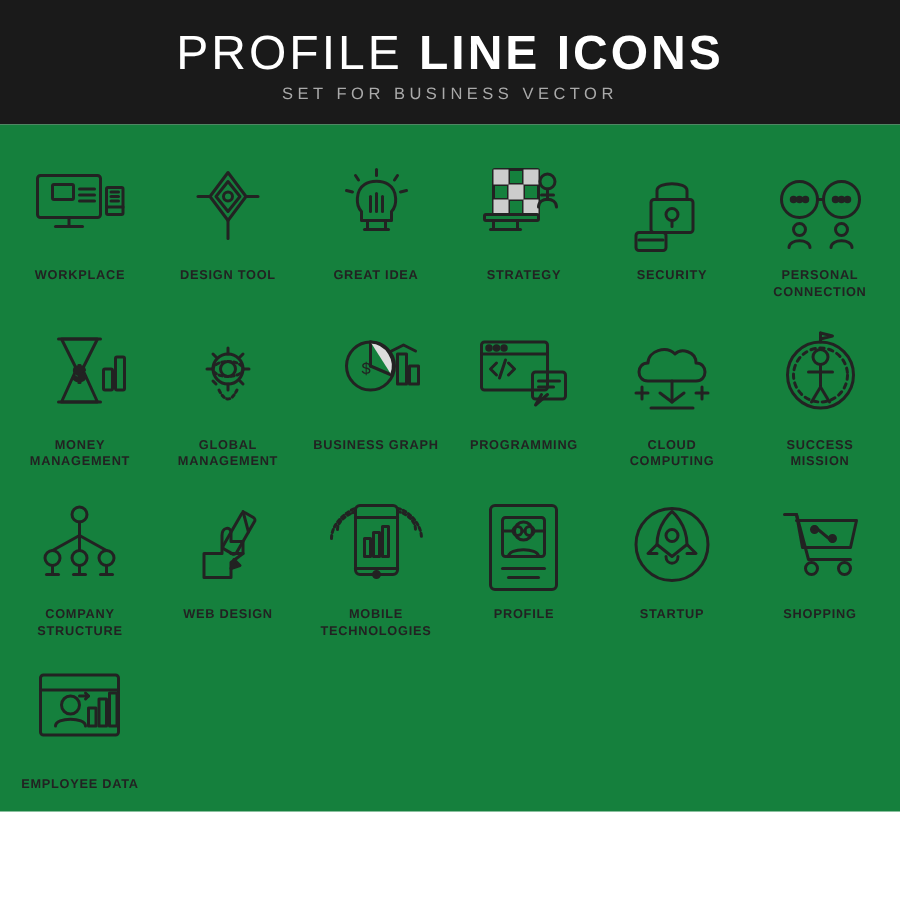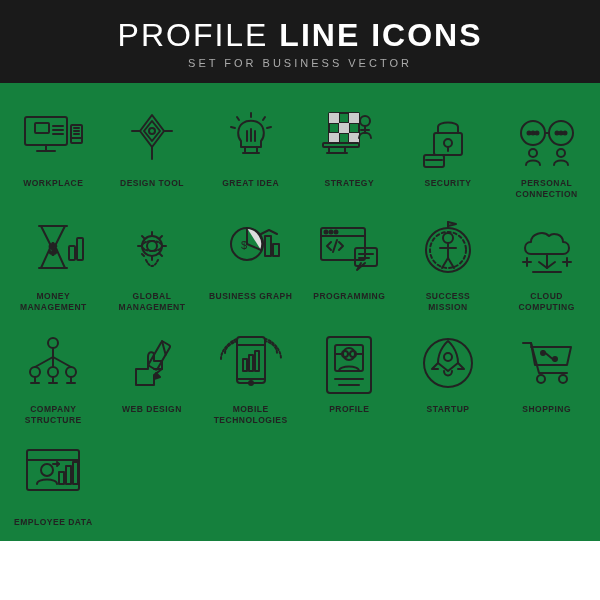--- a/index.html
+++ b/index.html
@@ -287,52 +287,52 @@
         <line x1="44" y1="38" x2="58" y2="38"></line>
         <line x1="44" y1="42" x2="54" y2="42"></line>
       </svg>
     </div>
     <div class="icon-label">PROGRAMMING</div>
   </div>
 
   <div class="icon-cell">
     <div class="icon-wrap">
       <svg viewBox="0 0 68 68" fill="none" stroke="#222" stroke-width="2" stroke-linecap="round" stroke-linejoin="round">
+        <path d="M18 38 C10 38 10 26 18 26 C18 18 30 14 36 20 C40 16 50 18 50 26 C58 26 58 38 50 38 Z"></path>
+        <line x1="34" y1="38" x2="34" y2="52"></line>
+        <polyline points="26,46 34,52 42,46"></polyline>
+        <line x1="20" y1="56" x2="48" y2="56"></line>
+
+        <line x1="10" y1="46" x2="18" y2="46"></line>
+        <line x1="14" y1="42" x2="14" y2="50"></line>
+        <line x1="50" y1="46" x2="58" y2="46"></line>
+        <line x1="54" y1="42" x2="54" y2="50"></line>
+      </svg>
+    </div>
+    <div class="icon-label">CLOUD COMPUTING</div>
+  </div>
+
+  <div class="icon-cell">
+    <div class="icon-wrap">
+      <svg viewBox="0 0 68 68" fill="none" stroke="#222" stroke-width="2" stroke-linecap="round" stroke-linejoin="round">
         <circle cx="34" cy="34" r="22"></circle>
 
         <circle cx="34" cy="22" r="5"></circle>
         <line x1="34" y1="27" x2="34" y2="42"></line>
         <line x1="26" y1="32" x2="42" y2="32"></line>
         <line x1="34" y1="42" x2="28" y2="52"></line>
         <line x1="34" y1="42" x2="40" y2="52"></line>
 
         <line x1="34" y1="12" x2="34" y2="6"></line>
         <polyline points="34,6 42,8 34,10"></polyline>
 
         <circle cx="34" cy="34" r="18" stroke-dasharray="3,3"></circle>
       </svg>
     </div>
     <div class="icon-label">SUCCESS<br>MISSION</div>
-  </div>
-
-  <div class="icon-cell">
-    <div class="icon-wrap">
-      <svg viewBox="0 0 68 68" fill="none" stroke="#222" stroke-width="2" stroke-linecap="round" stroke-linejoin="round">
-        <path d="M18 38 C10 38 10 26 18 26 C18 18 30 14 36 20 C40 16 50 18 50 26 C58 26 58 38 50 38 Z"></path>
-        <line x1="34" y1="38" x2="34" y2="52"></line>
-        <polyline points="26,46 34,52 42,46"></polyline>
-        <line x1="20" y1="56" x2="48" y2="56"></line>
-
-        <line x1="10" y1="46" x2="18" y2="46"></line>
-        <line x1="14" y1="42" x2="14" y2="50"></line>
-        <line x1="50" y1="46" x2="58" y2="46"></line>
-        <line x1="54" y1="42" x2="54" y2="50"></line>
-      </svg>
-    </div>
-    <div class="icon-label">CLOUD COMPUTING</div>
   </div>
 
   <div class="icon-cell">
     <div class="icon-wrap">
       <svg viewBox="0 0 68 68" fill="none" stroke="#222" stroke-width="2" stroke-linecap="round" stroke-linejoin="round">
         <circle cx="34" cy="14" r="5"></circle>
         <line x1="34" y1="19" x2="34" y2="28"></line>
         <line x1="34" y1="28" x2="16" y2="38"></line>
         <line x1="34" y1="28" x2="34" y2="38"></line>
         <line x1="34" y1="28" x2="52" y2="38"></line>

